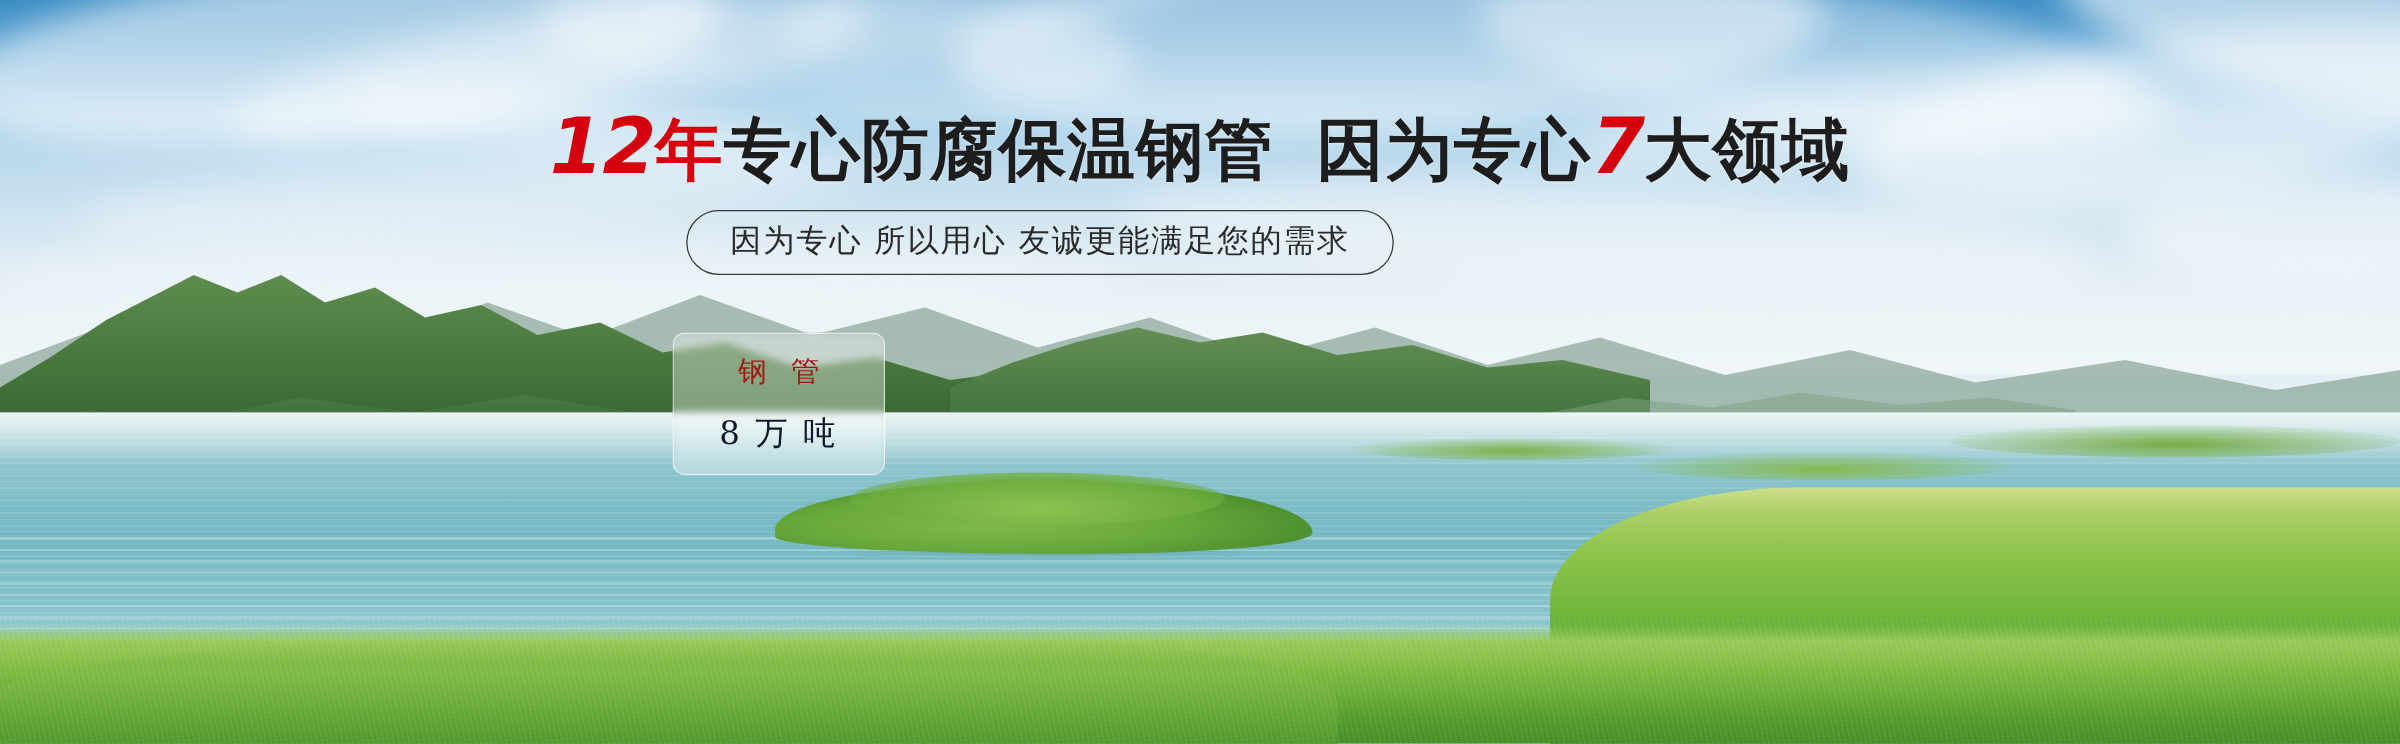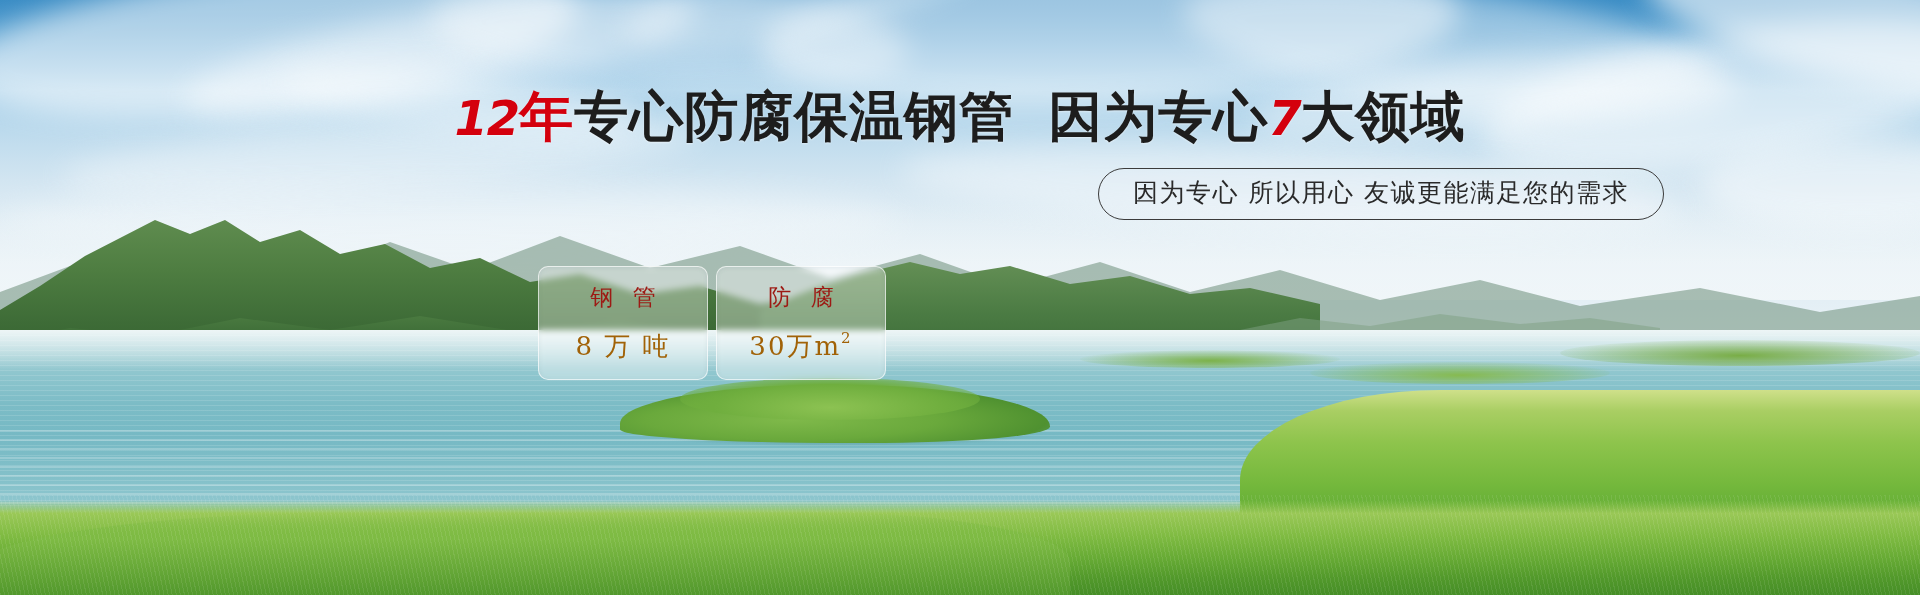--- a/index.html
+++ b/index.html
@@ -183,30 +183,30 @@
     font-weight:bold;
     font-size:54px;
     line-height:62px;
     letter-spacing:1px;
     color:#1d1d1d;
     white-space:nowrap;
     text-shadow:0 1px 2px rgba(255,255,255,.45);
   }
   .headline .num{
     color:#d4000d;
-    font-size:48px;
+    font-size:62px;
     font-style:italic;
     font-weight:bold;
     letter-spacing:-1px;
   }
   .headline .red{color:#d4000d;}
   .headline .gap{display:inline-block;width:34px;}
 
   .subtitle-wrap{
-    position:absolute;left:0;top:168px;width:1664px;text-align:right;
+    position:absolute;left:0;top:168px;width:1664px;text-align:center;
   }
   .subtitle{
     display:inline-block;
     border:1.5px solid #3b3b3b;
     border-radius:26px;
     padding:8px 34px 10px 34px;
     font-size:25px;
     line-height:32px;
     color:#2a2a2a;
     letter-spacing:1.5px;
@@ -231,21 +231,21 @@
   .card-title{
     font-size:23px;
     color:#9d1a14;
     letter-spacing:6px;
     text-indent:6px;
     margin-bottom:16px;
     font-family:"DejaVu Sans","Liberation Sans",sans-serif;
   }
   .card-value{
     font-size:26px;
-    color:#a16207;
+    color:#0f172a;
     letter-spacing:2px;
     font-family:"DejaVu Serif","Liberation Serif",serif;
     display:flex;align-items:flex-start;
   }
   .card-value sup{font-size:15px;line-height:1;position:relative;top:2px;}
 </style>
 </head>
 <body>
 
 <div id="banner">
@@ -341,24 +341,17 @@
     <div class="cards">
 
       <div class="card">
         <div class="card-title">钢 管</div>
         <div class="card-value">
           <span>8 万 吨</span>
             <sup></sup>
         </div>
       </div>
 
-      <div class="card">
-        <div class="card-title">防 腐</div>
-        <div class="card-value">
-          <span>30万m</span>
-            <sup>2</sup>
-        </div>
-      </div>
 
 
     </div>
   </div>
 </div>
 
 </body></html>

